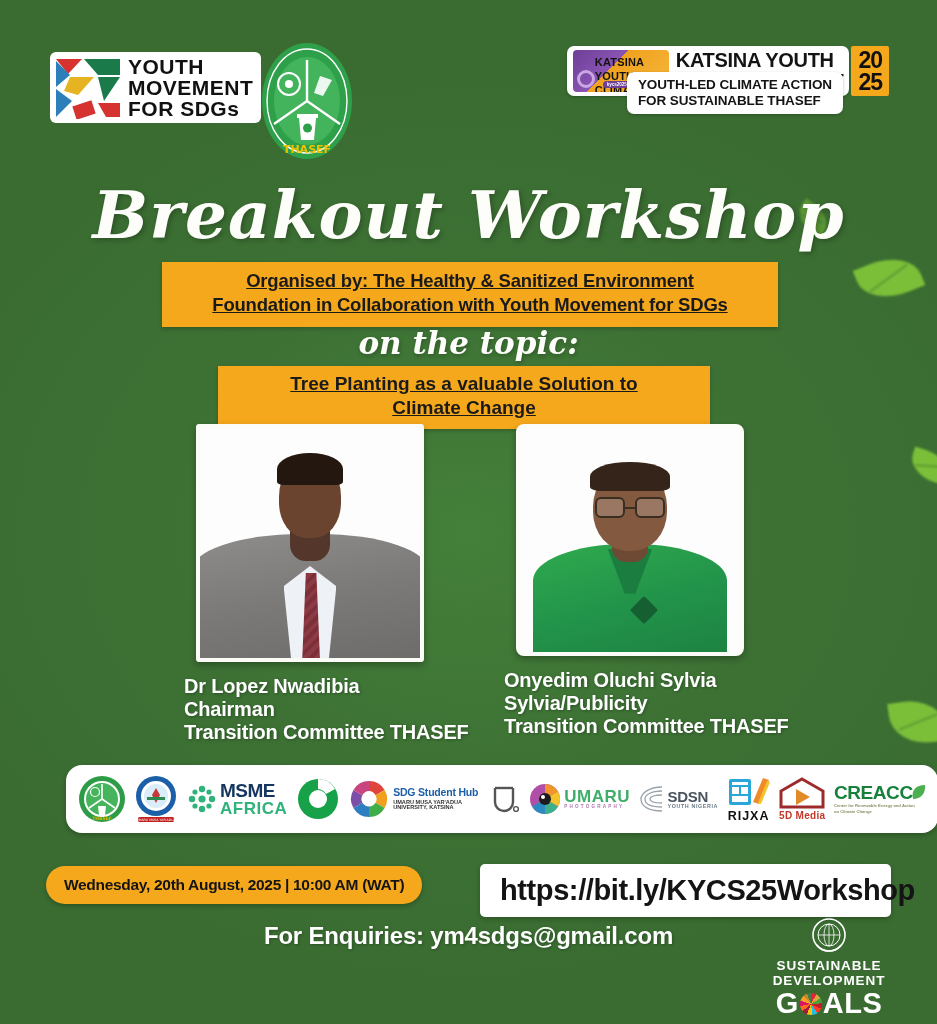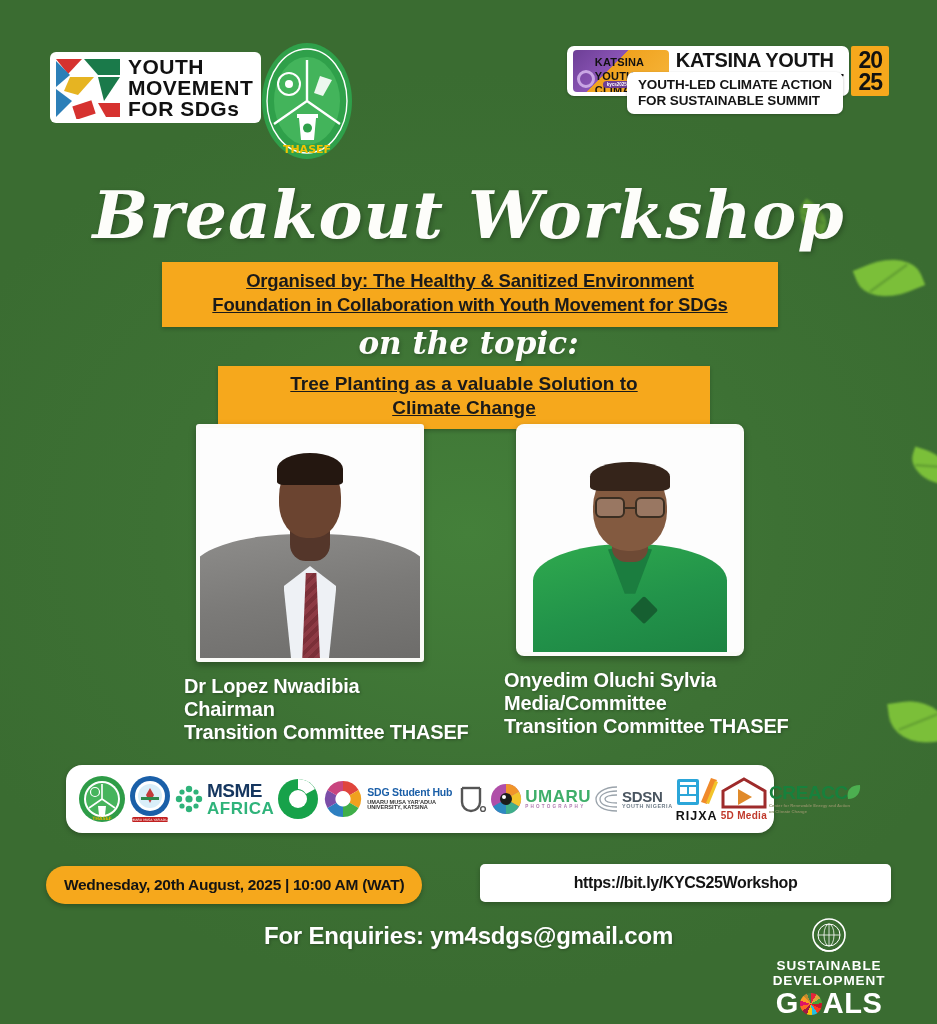--- a/index.html
+++ b/index.html
@@ -232,42 +232,42 @@
     color:#fff; font-weight:800;
     font-size:20px; line-height:1.14;
     letter-spacing:-.2px;
     text-shadow:1px 1px 3px rgba(0,0,0,.3);
     white-space:nowrap;
   }
   .spk-1 .spk-name, .spk-2 .spk-name { margin-left:-12px; margin-right:-12px; }
 
   
   .partners {
-    position:absolute; top:765px; left:66px; width:708px; height:68px;
+    position:absolute; top:765px; left:66px; width:872px; height:68px;
     background:#fff; border-radius:16px;
     display:flex; align-items:center; justify-content:space-between;
     padding:0 12px; gap:2px;
     box-shadow:0 2px 5px rgba(0,0,0,.25);
   }
   .plogo { display:flex; align-items:center; gap:3px; flex:0 0 auto; }
   .ptxt { line-height:1; }
 
   
   .datebar {
     position:absolute; top:866px; left:46px;
     background:#f6a81c; color:#141414;
     border-radius:20px; padding:10px 18px;
     font-weight:800; font-size:15.5px; letter-spacing:-.3px;
     box-shadow:0 2px 5px rgba(0,0,0,.25);
   }
   .linkbar {
     position:absolute; top:864px; left:480px; width:411px;
     background:#fff; color:#141414;
     border-radius:5px; padding:10px 20px;
-    font-weight:800; font-size:16px; letter-spacing:-.4px;
+    font-weight:800; font-size:29px; letter-spacing:-.4px;
     text-align:center;
     box-shadow:0 2px 5px rgba(0,0,0,.25);
   }
   .enquiries {
     position:absolute; top:922px; left:0; right:0;
     text-align:center; color:#fff;
     font-weight:700; font-size:24px; letter-spacing:-.2px;
     text-shadow:1px 1px 3px rgba(0,0,0,.28);
   }
 
@@ -348,21 +348,21 @@
           <div>CLIMATE SUMMIT</div>
         </div>
       </div>
       <div class="kycs-year">
         <span>20</span>
         <span>25</span>
       </div>
     </div>
     <div class="kycs-tag">
       <div>YOUTH-LED CLIMATE ACTION</div>
-      <div>FOR SUSTAINABLE SUMMIT</div>
+      <div>FOR SUSTAINABLE THASEF</div>
     </div>
   </div>
 
   <div class="headline">Breakout Workshop</div>
 
   <div class="band band-organiser">
     <div>Organised by: The Healthy &amp; Sanitized Environment</div>
     <div>Foundation in Collaboration with Youth Movement for SDGs</div>
   </div>
 
@@ -404,21 +404,21 @@
           <div class="hair"></div>
           <div class="glasses">
             <i class="l"></i>
               <b></b>
               <i class="r"></i>
           </div>
         </div>
       </div>
       <div class="spk-name">
         <div>Onyedim Oluchi Sylvia</div>
-        <div>Media/Committee</div>
+        <div>Sylvia/Publicity</div>
         <div>Transition Committee THASEF</div>
       </div>
     </div>
   </div>
 
   <div class="partners">
 
     <div class="plogo">
       <svg width="48" height="48" viewBox="0 0 48 48">
         <circle cx="24" cy="24" r="23" fill="#2e9c47"></circle>

